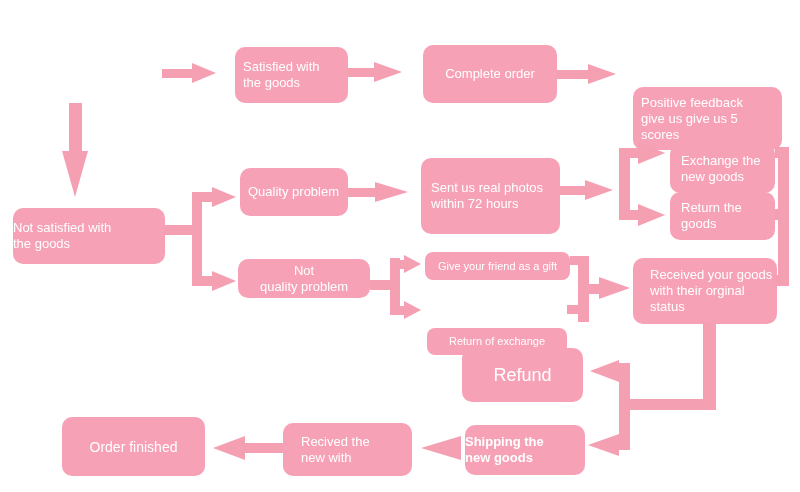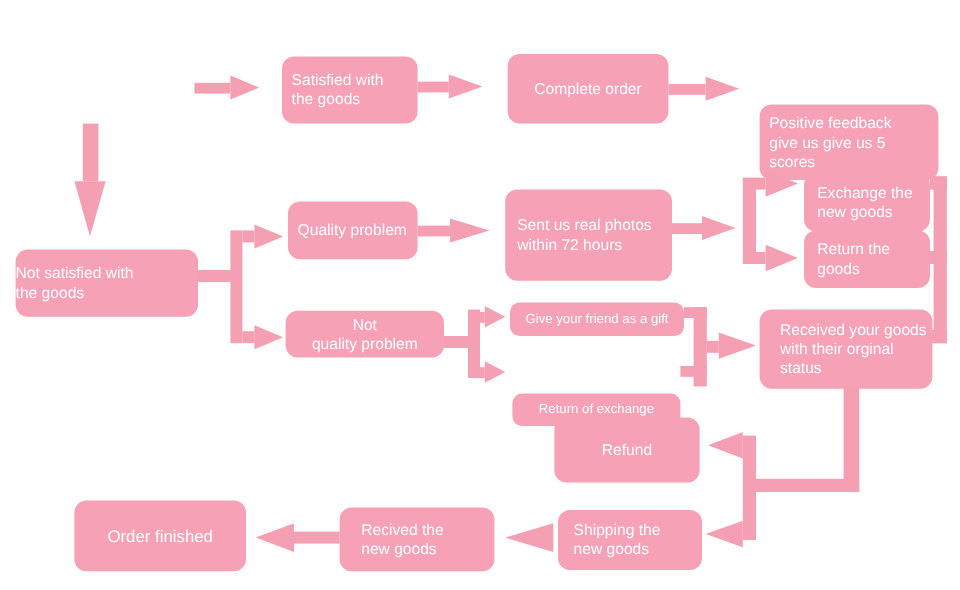--- a/index.html
+++ b/index.html
@@ -14,21 +14,21 @@
     background:var(--node-fill,#f7a1b6);
     color:var(--text-color,#ffffff);
     border-radius:10px;
     font-size:13px;line-height:16px;
     white-space:pre-line;
     display:flex;align-items:center;
   }
   .node.left{justify-content:flex-start;text-align:left;}
   .node.center{justify-content:center;text-align:center;}
   .node.small{font-size:11px;line-height:13px;border-radius:8px;}
-  .node.big{font-size:13px;}
+  .node.big{font-size:18px;}
   .seg{position:absolute;background:var(--arrow,#f59fb3);}
   .tri{position:absolute;width:0;height:0;}
 </style>
 </head>
 <body>
 
 <div id="canvas">
 
   <div class="node left" style="left:235px;top:47px;width:113px;height:56px;padding-left:8px;">Satisfied with
 the goods</div>
@@ -46,24 +46,24 @@
   <div class="node left" style="left:670px;top:144px;width:105px;height:49px;padding-left:11px;">Exchange the
 new goods</div>
   <div class="node left" style="left:670px;top:192px;width:105px;height:48px;padding-left:11px;">Return the
 goods</div>
   <div class="node center small" style="left:425px;top:252px;width:145px;height:28px;">Give your friend as a gift</div>
   <div class="node center small" style="left:427px;top:300px;width:140px;height:27px;margin-top:28px;">Return of exchange</div>
   <div class="node left" style="left:633px;top:258px;width:144px;height:66px;padding-left:17px;">Received your goods
 with their orginal
 status</div>
   <div class="node center big" style="left:462px;top:348px;width:121px;height:54px;">Refund</div>
-  <div class="node left" style="left:465px;top:425px;width:120px;height:50px;padding-left:13px;">Shipping the
+  <div class="node left" style="left:465px;top:425px;width:120px;height:50px;font-weight:bold;">Shipping the
 new goods</div>
   <div class="node left" style="left:283px;top:423px;width:129px;height:53px;padding-left:18px;">Recived the
-new goods</div>
+new with</div>
   <div class="node center" style="left:62px;top:417px;width:143px;height:59px;font-size:14px;">Order finished</div>
 
   <div class="seg" style="left:162px;top:69px;width:30px;height:9px;"></div>
   <div class="tri" style="left:192px;top:63px;border-top:10px solid transparent;border-bottom:10px solid transparent;border-left:24px solid var(--arrow,#f59fb3);"></div>
 
   <div class="seg" style="left:348px;top:68px;width:26px;height:9px;"></div>
   <div class="tri" style="left:374px;top:62px;border-top:10px solid transparent;border-bottom:10px solid transparent;border-left:28px solid var(--arrow,#f59fb3);"></div>
 
   <div class="seg" style="left:557px;top:70px;width:31px;height:9px;"></div>
   <div class="tri" style="left:588px;top:64px;border-top:10px solid transparent;border-bottom:10px solid transparent;border-left:28px solid var(--arrow,#f59fb3);"></div>

